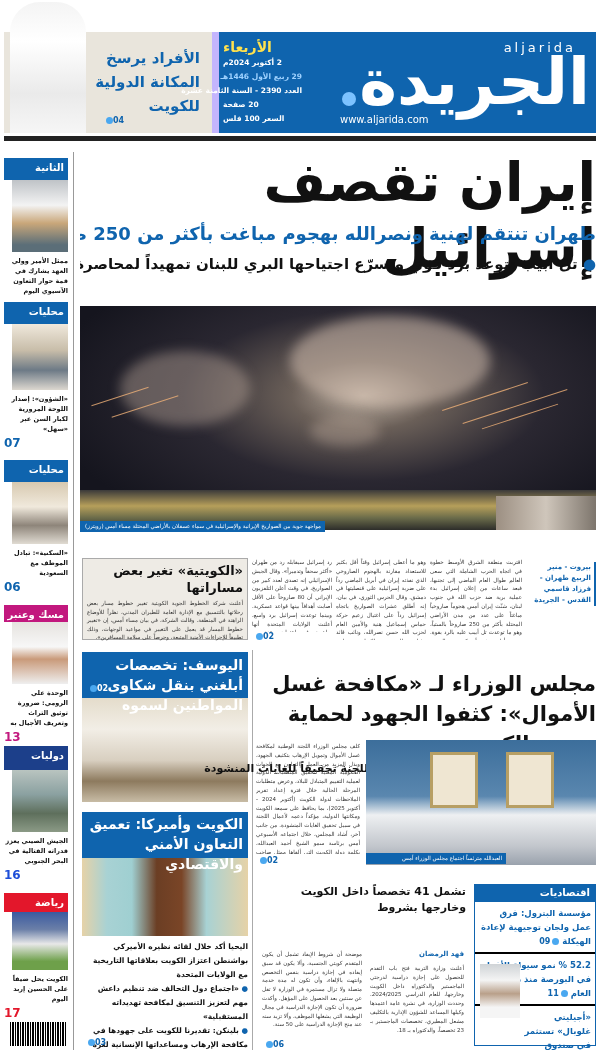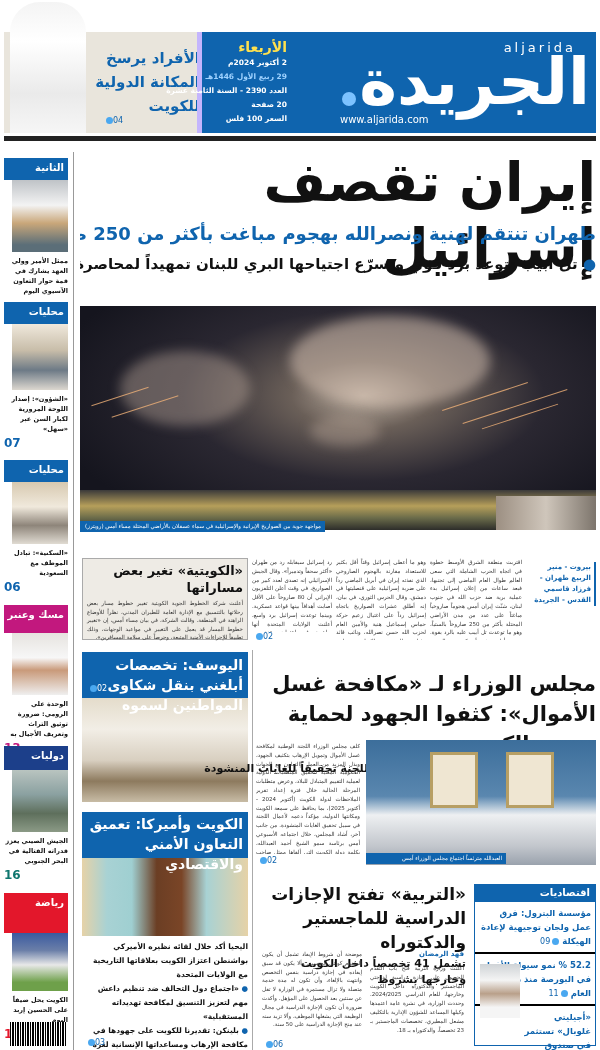--- a/index.html
+++ b/index.html
@@ -1,32 +1,32 @@
 <!DOCTYPE html>
 <html><head>
 <meta charset="utf-8">
 <style>
 *{box-sizing:border-box;margin:0;padding:0}
 body{width:600px;height:1050px;background:#fff;font-family:"DejaVu Sans",sans-serif;overflow:hidden;position:relative}
 .abs{position:absolute}
 
 #mast{left:4px;top:32px;width:592px;height:101px;background:#0f64ae;border-bottom:0}
 #teaser{left:4px;top:32px;width:210px;height:101px;background:#e9e5dc}
-#datebox{left:197px;top:32px;width:96px;height:101px;background:#0f64ae;border-left:5px solid #c4b5fd;direction:rtl;text-align:right;color:#fff;padding:6px 6px 0 4px}
+#datebox{left:212px;top:32px;width:96px;height:101px;background:#0f64ae;border-left:7px solid #c4b5fd;direction:rtl;text-align:left;color:#fff;padding:6px 6px 0 4px}
 #datebox .day{color:#ffe14d;font-weight:bold;font-size:14px;line-height:18px}
 #datebox .ln{font-size:7.5px;line-height:14px;font-weight:bold;white-space:nowrap}
 #datebox .ln.cy{color:#9fd2ff}
 #logo{left:318px;top:32px;width:278px;height:101px;color:#fff;direction:rtl}
 #logo .ar{position:absolute;right:6px;top:10px;font-size:64px;font-weight:bold;line-height:80px;letter-spacing:-2px}
 #logo .lat{position:absolute;right:20px;top:8px;font-size:13px;letter-spacing:3px;direction:ltr}
 #logo .url{position:absolute;left:22px;bottom:8px;font-size:10px;direction:ltr}
 #logo .dot{position:absolute;left:24px;top:60px;width:14px;height:14px;border-radius:50%;background:#7cc2ff}
 #rule{left:4px;top:136px;width:592px;height:5px;background:#222}
 .teaser-text{position:absolute;right:14px;top:14px;direction:rtl;text-align:right;color:#0f64ae;font-weight:bold;font-size:15px;line-height:24px;width:110px}
-.pg{font-size:8px;color:#0f64ae;font-weight:normal}
+.pg{font-size:8px;color:#0f64ae;font-weight:bold}
 .pg:before{content:"";display:inline-block;width:7px;height:7px;border-radius:50%;background:#4aa8f0;margin-left:2px;vertical-align:middle}
 #emir-photo{left:10px;top:2px;width:76px;height:131px;background:linear-gradient(180deg,#f4f4f4 0%,#fff 30%,#eaeaea 70%,#f6f6f6);border-radius:30px 30px 0 0}
 
 #sidebar{left:4px;top:152px;width:70px;height:898px;border-right:1px solid #999}
 .sb{position:absolute;left:4px;width:64px;direction:rtl;text-align:right}
 .sb .tag{height:22px;color:#fff;font-size:10px;font-weight:bold;padding:4px 4px 4px 0}
 .sb .ph{height:72px;margin:0 0 0 0;width:56px;margin-right:0;margin-left:auto}
 .sb .cap{font-size:6.5px;font-weight:bold;line-height:10px;margin-top:4px;color:#111}
 .sb .num{font-size:12px;font-weight:bold;margin-top:2px}
 
@@ -111,33 +111,33 @@
   <div class="cap">«الشؤون»: إصدار اللوحة المرورية لكبار السن عبر «سهل»</div>
   <div class="num" style="color:#0f64ae;text-align:left">07</div>
 </div>
 <div class="sb" style="top:460px">
   <div class="tag" style="background:#0f64ae">محليات</div>
   <div class="ph" style="height:62px;background:linear-gradient(180deg,#d7c9b0,#f0e9dc 40%,#8e857a 70%,#e0dbd2)"></div>
   <div class="cap">«السكنية»: تبادل الموظف مع السعودية</div>
   <div class="num" style="color:#0f64ae;text-align:left">06</div>
 </div>
 <div class="sb" style="top:605px">
-  <div class="tag" style="background:#c2187e;height:28px">مسك وعنبر</div>
+  <div class="tag" style="background:#c2187e;height:17px">مسك وعنبر</div>
   <div class="ph" style="height:62px;background:linear-gradient(180deg,#e6e3df,#f7f7f7 40%,#c99a7a 60%,#efefef)"></div>
   <div class="cap">الوحدة علي الرومي: ضرورة توثيق التراث وتعريف الأجيال به</div>
   <div class="num" style="color:#c2187e;text-align:left">13</div>
 </div>
 <div class="sb" style="top:746px">
   <div class="tag" style="background:#1c3f8a;height:24px">دوليات</div>
   <div class="ph" style="height:62px;background:linear-gradient(180deg,#b9c4c0,#8aa0a0 40%,#5e6f5c 70%,#8b9a86)"></div>
   <div class="cap">الجيش الصيني يعزز قدراته القتالية في البحر الجنوبي</div>
-  <div class="num" style="color:#0f766e;text-align:left">16</div>
+  <div class="num" style="color:#1d4ed8;text-align:left">16</div>
 </div>
 <div class="sb" style="top:893px">
-  <div class="tag" style="background:#e3172b;height:40px">رياضة</div>
+  <div class="tag" style="background:#e3172b;height:19px">رياضة</div>
   <div class="ph" style="height:58px;background:linear-gradient(180deg,#3a5aa0,#6b7fa8 30%,#e8e8e8 55%,#6ea04a 85%)"></div>
   <div class="cap">الكويت يحل ضيفاً على الحسين إربد اليوم</div>
   <div class="num" style="color:#e3172b;text-align:left">17</div>
 </div>
 <div class="abs" id="barcode"></div>
 
 <div class="abs" id="headline">إيران تقصف إسرائيل</div>
 <div class="abs" id="sub1">طهران تنتقم لهنية ونصرالله بهجوم مباغت بأكثر من 250 صاروخاً بالستياً</div>
 <div class="abs" id="sub2"><span class="bul">● </span><span>تل أبيب تتوعد برد قوي وتسرّع اجتياحها البري للبنان تمهيداً لمحاصرة الجنوب براً وبحراً</span></div>
 
@@ -193,21 +193,20 @@
     <div>اليحيا أكد خلال لقائه نظيره الأميركي بواشنطن اعتزاز الكويت بعلاقاتها التاريخية مع الولايات المتحدة</div>
     <div><span class="bl">● </span><span>«اجتماع دول التحالف ضد تنظيم داعش مهم لتعزيز التنسيق لمكافحة تهديداته المستقبلية»</span></div>
     <div><span class="bl">● </span><span>بلينكن: تقديرنا للكويت على جهودها في مكافحة الإرهاب ومساعداتها الإنسانية لغزة والسودان</span></div>
   </div>
 </div>
 <div class="abs pg" style="left:86px;top:1038px">03</div>
 
 <div class="divv" style="left:252px;top:880px;height:170px"></div>
 
 <div class="abs" id="tarb">
-  <div class="h1">«التربية» تفتح الإجازات الدراسية للماجستير والدكتوراه</div>
   <div class="h2">تشمل 41 تخصصاً داخل الكويت وخارجها بشروط</div>
 </div>
 <div class="abs" style="left:380px;top:950px;width:84px;direction:rtl;text-align:right;font-size:7px;color:#0f64ae;font-weight:bold">فهد الرمضان</div>
 <div class="col" style="left:370px;top:964px;width:94px;height:82px;overflow:hidden">أعلنت وزارة التربية فتح باب التقدم للحصول على إجازة دراسية لدرجتي الماجستير والدكتوراه داخل الكويت وخارجها، للعام الدراسي 2024/2025. وحددت الوزارة، في نشرة عامة اعتمدها وكيلها المساعد للشؤون الإدارية بالتكليف مشعل المطيري، تخصصات الماجستير بـ 23 تخصصاً، والدكتوراه بـ 18.</div>
 <div class="col" style="left:262px;top:950px;width:100px;height:92px;overflow:hidden">موضحة أن شروط الإيفاد تشمل أن يكون المتقدم كويتي الجنسية، وألا يكون قد سبق إيفاده في إجازة دراسية بنفس التخصص وانتهت بالإلغاء، وأن تكون له مدة خدمة متصلة ولا تزال مستمرة في الوزارة لا تقل عن سنتين بعد الحصول على المؤهل. وأكدت ضرورة أن تكون الإجازة الدراسية في مجال الوظيفة التي يشغلها الموظف، وألا تزيد سنه عند منح الإجازة الدراسية على 50 سنة.</div>
 <div class="abs pg" style="left:264px;top:1040px">06</div>
 
 <div class="abs" id="econ">
   <div class="tag">اقتصاديات</div>
   <div class="it"><span>مؤسسة البترول: فرق عمل ولجان توجيهية لإعادة الهيكلة</span> <span class="pg">09</span></div>

